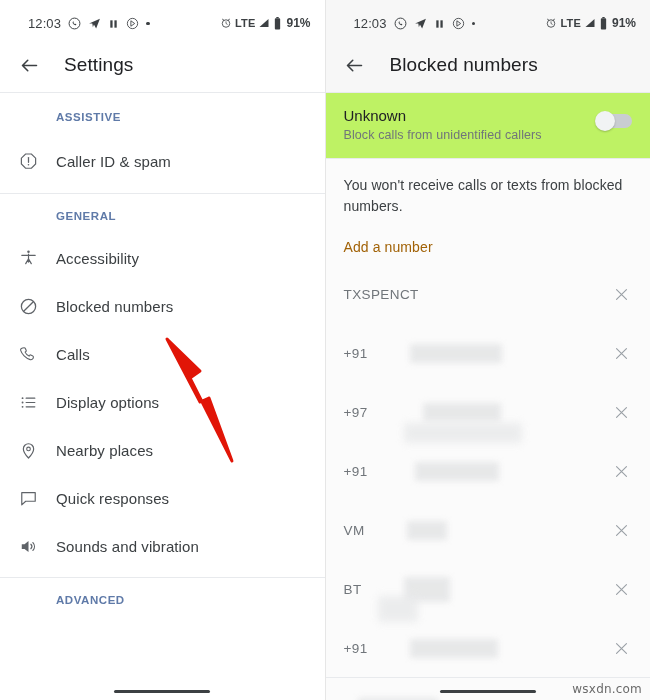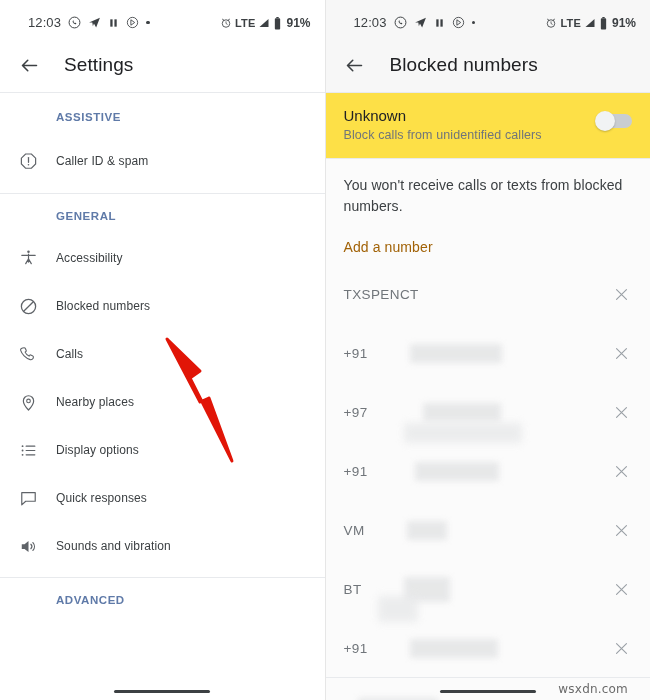--- a/index.html
+++ b/index.html
@@ -25,22 +25,22 @@
     height: 700px;
     overflow: hidden;
   }
   .phone.left { background: #ffffff; }
   .phone.right { background: #f7f7f7; border-left: 1px solid #e6e6e6; }
 
   
   .statusbar {
     height: 38px;
     display: flex;
-    align-items: flex-end;
-    padding: 8px 14px;
+    align-items: flex-start;
+    padding: 16px 14px;
     font-size: 12.5px;
     color: #3c4043;
     box-sizing: border-box;
   }
   .sb-left {
     display: flex;
     align-items: center;
     gap: 7px;
     margin-left: 14px;
   }
@@ -96,28 +96,28 @@
     box-sizing: border-box;
     cursor: pointer;
   }
   .row .ricon {
     width: 24px; height: 24px;
     display: flex; align-items: center; justify-content: center;
     flex: 0 0 24px;
   }
   .row .rlabel {
     margin-left: 16px;
-    font-size: 12px;
+    font-size: 15px;
     color: #3c4043;
     letter-spacing: .1px;
   }
 
   
   .unknown-card {
-    background: #fde047;
+    background: #bef264;
     padding: 14px 18px 16px 18px;
     display: flex;
     align-items: flex-start;
   }
   .unknown-texts { flex: 1 1 auto; }
   .unknown-title {
     font-size: 15px;
     color: #202124;
     margin-bottom: 4px;
   }
@@ -217,21 +217,21 @@
 
   
   .arrow-layer {
     position: absolute;
     left: 0; top: 0;
     width: 650px; height: 700px;
     pointer-events: none;
   }
   .watermark {
     position: absolute;
-    right: 22px;
+    right: 8px;
     bottom: 4px;
     font-size: 12px;
     color: #6b6b6b;
     font-family: "DejaVu Sans", sans-serif;
     letter-spacing: .2px;
   }
 </style>
 </head>
 <body>
 
@@ -349,37 +349,37 @@
         <svg width="19" height="19" viewBox="0 0 24 24">
             <path d="M6.5 3.5c1 0 1.4.6 1.7 1.3l.9 2.1c.2.5 0 1-.4 1.3l-1 .8c1 2.2 2.8 4 5 5l.8-1c.3-.4.8-.6 1.3-.4l2.1.9c.7.3 1.3.7 1.3 1.7 0 2.2-2 3.9-4 3.3C8.5 16.6 3.3 11.4 2 6.6 1.6 4.9 3.6 3.5 6.5 3.5z" fill="none" stroke="#5f6368" stroke-width="1.4" stroke-linejoin="round"></path>
           </svg>
       </span>
       <span class="rlabel">Calls</span>
     </div>
 
     <div class="row">
       <span class="ricon">
         <svg width="19" height="19" viewBox="0 0 24 24">
-            <path d="M12 21.5s6.5-7 6.5-11.5a6.5 6.5 0 10-13 0C5.5 14.5 12 21.5 12 21.5z" fill="none" stroke="#5f6368" stroke-width="1.5" stroke-linejoin="round"></path>
-            <circle cx="12" cy="10" r="2.3" fill="none" stroke="#5f6368" stroke-width="1.4"></circle>
-          </svg>
-      </span>
-      <span class="rlabel">Nearby places</span>
-    </div>
-
-    <div class="row">
-      <span class="ricon">
-        <svg width="19" height="19" viewBox="0 0 24 24">
             <circle cx="4.5" cy="6.5" r="1.2" fill="#5f6368"></circle>
             <circle cx="4.5" cy="12" r="1.2" fill="#5f6368"></circle>
             <circle cx="4.5" cy="17.5" r="1.2" fill="#5f6368"></circle>
             <path d="M9 6.5h11M9 12h11M9 17.5h11" stroke="#5f6368" stroke-width="1.5" stroke-linecap="round"></path>
           </svg>
       </span>
       <span class="rlabel">Display options</span>
+    </div>
+
+    <div class="row">
+      <span class="ricon">
+        <svg width="19" height="19" viewBox="0 0 24 24">
+            <path d="M12 21.5s6.5-7 6.5-11.5a6.5 6.5 0 10-13 0C5.5 14.5 12 21.5 12 21.5z" fill="none" stroke="#5f6368" stroke-width="1.5" stroke-linejoin="round"></path>
+            <circle cx="12" cy="10" r="2.3" fill="none" stroke="#5f6368" stroke-width="1.4"></circle>
+          </svg>
+      </span>
+      <span class="rlabel">Nearby places</span>
     </div>
 
     <div class="row">
       <span class="ricon">
         <svg width="19" height="19" viewBox="0 0 24 24">
             <path d="M3.5 4.5h17v11h-12l-5 4.5z" fill="none" stroke="#5f6368" stroke-width="1.5" stroke-linejoin="round"></path>
           </svg>
       </span>
       <span class="rlabel">Quick responses</span>
     </div>

